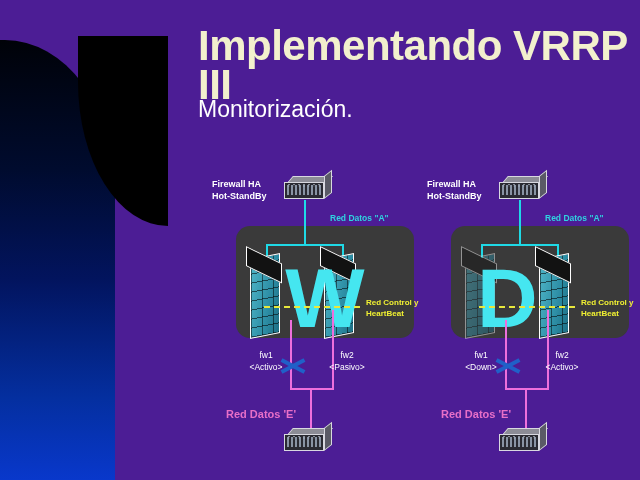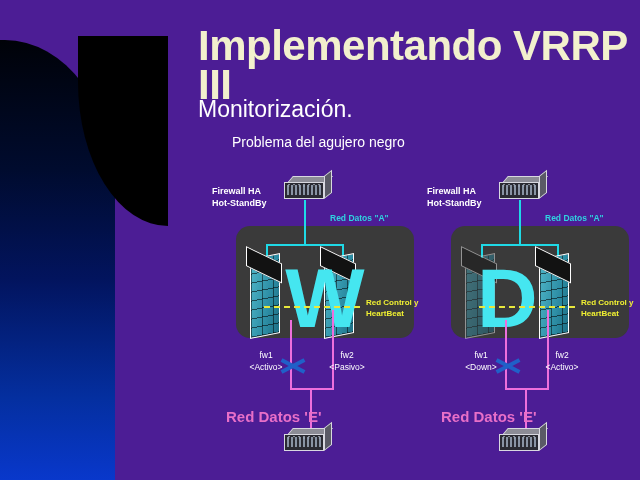--- a/index.html
+++ b/index.html
@@ -43,21 +43,21 @@
   .grp.right{left:415px;}
 
   .panel{
     position:absolute;left:36px;top:66px;width:178px;height:110px;
     background:#3a3a3a;border-radius:14px;
   }
   .panel{height:112px;}
 
   .ha-label{
     position:absolute;left:12px;top:18px;width:92px;
-    color:#ffffff;font-size:9px;font-weight:bold;line-height:1.35;margin-top:7px;
+    color:#ffffff;font-size:9px;font-weight:bold;line-height:1.35;
   }
 
   
   .sw{position:absolute;width:48px;height:24px;}
   .sw .top{
     position:absolute;left:6px;top:0;width:40px;height:7px;
     background:#8c8c96;transform:skewX(-40deg);
     border:1px solid #d8d8e0;box-sizing:border-box;
   }
   .sw .face{
@@ -125,34 +125,33 @@
   .xmark i{
     position:absolute;left:1px;top:8px;width:26px;height:4px;
     background:#2060c8;display:block;
   }
   .xmark i:first-child{transform:rotate(28deg);}
   .xmark i:last-child{transform:rotate(-28deg);}
 
   
   .cap-cy{position:absolute;color:#2fd3e0;font-size:8.5px;font-weight:bold;}
   .cap-ye{position:absolute;color:#f0f032;font-size:8px;font-weight:bold;line-height:1.35;width:56px;}
-  .cap-mg{position:absolute;color:#e86fc8;font-size:15px;font-weight:bold;}
+  .cap-mg{position:absolute;color:#e86fc8;font-size:11px;font-weight:bold;}
   .cap-wh{position:absolute;color:#ffffff;font-size:8.5px;text-align:center;width:46px;line-height:1.4;}
 </style>
 </head>
 <body>
 
 <div id="slide">
 
   <div class="bluewash"></div>
   <div class="bluewash-cut"></div>
 
   <div class="title">Implementando VRRP III</div>
   <div class="subtitle">Monitorización.</div>
-  <div class="subsub">Problema del agujero negro</div>
 
   <div class="scene">
 
     <div class="grp left">
 
       <div class="ha-label">
         <div>Firewall HA</div>
         <div>Hot-StandBy</div>
       </div>
 

